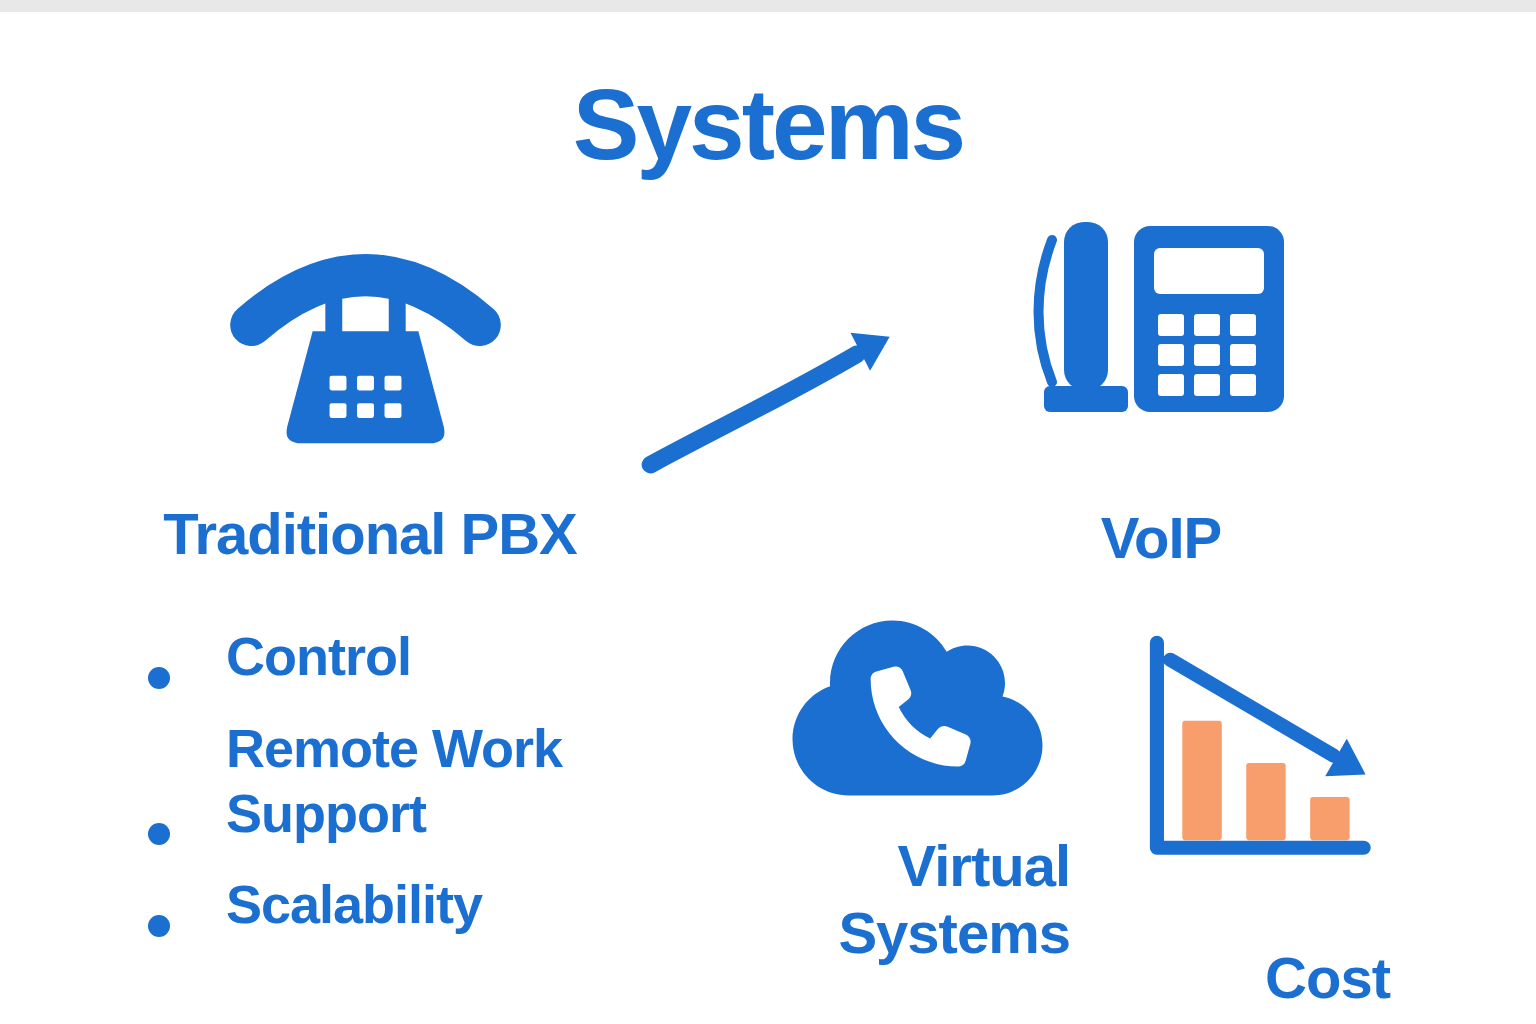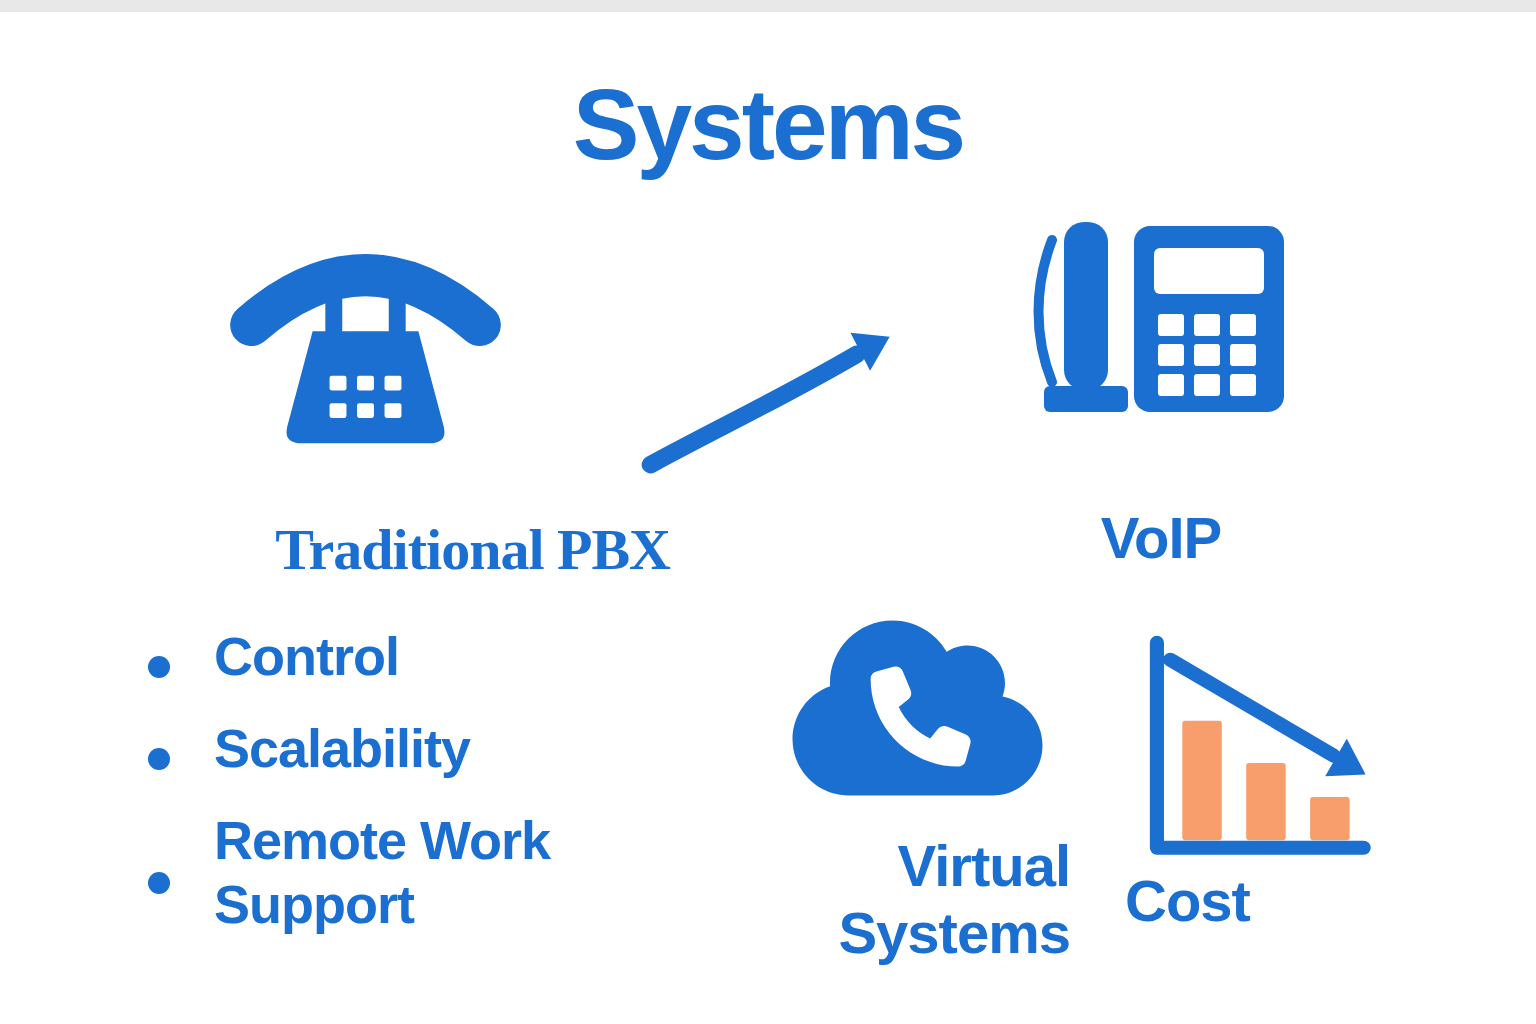--- a/index.html
+++ b/index.html
@@ -31,37 +31,37 @@
     text-align:center;
     font-size:100px;
     letter-spacing:-3px;
   }
   .icon-fill{fill:var(--blue);}
   .icon-fill-white{fill:#FFFFFF;}
   .icon-stroke{stroke:var(--blue);fill:none;}
   .bar{fill:var(--orange);}
 
   .pbx-icon{position:absolute;left:228px;top:222px;width:275px;height:222px;}
-  .pbx-label{position:absolute;left:70px;top:504px;width:600px;text-align:right;font-size:58px;font-family:Liberation Serif, serif;}
+  .pbx-label{position:absolute;left:70px;top:488px;width:600px;text-align:center;font-size:58px;}
 
   .flow-arrow{position:absolute;left:638px;top:298px;width:262px;height:165px;}
 
   .voip-icon{position:absolute;left:1030px;top:198px;width:260px;height:234px;}
   .voip-label{position:absolute;left:1011px;top:492px;width:300px;text-align:center;font-size:58px;}
 
   .bullets{position:absolute;left:148px;top:612px;width:540px;}
-  .bullet-row{display:flex;align-items:center;gap:44px;margin-bottom:27px;}
+  .bullet-row{display:flex;align-items:flex-end;gap:56px;margin-bottom:27px;}
   .dot{width:22px;height:22px;border-radius:50%;background:var(--blue);margin-top:22px;flex:none;}
   .bullet-text{font-size:54px;line-height:1.2;max-width:440px;}
 
   .cloud-icon{position:absolute;left:790px;top:596px;width:255px;height:200px;}
   .virtual-label{position:absolute;left:770px;top:820px;width:300px;text-align:right;font-size:58px;line-height:1.16;}
 
   .cost-icon{position:absolute;left:1140px;top:616px;width:235px;height:242px;}
-  .cost-label{position:absolute;left:1125px;top:855px;width:265px;text-align:left;font-size:58px;}
+  .cost-label{position:absolute;left:1125px;top:932px;width:265px;text-align:right;font-size:58px;}
 </style>
 </head>
 <body>
 
 <div class="canvas">
 
   <div class="title blue-text">Systems</div>
 
   <div class="pbx-icon">
     <svg viewBox="0 0 260 210" width="100%" height="100%">
@@ -106,25 +106,25 @@
   </div>
   <div class="voip-label blue-text">VoIP</div>
 
   <div class="bullets">
     <div class="bullet-row">
       <span class="dot"></span>
       <span class="bullet-text blue-text">Control</span>
     </div>
     <div class="bullet-row">
       <span class="dot"></span>
-      <span class="bullet-text blue-text">Scalability</span>
+      <span class="bullet-text blue-text">Remote Work Support</span>
     </div>
     <div class="bullet-row">
       <span class="dot"></span>
-      <span class="bullet-text blue-text">Remote Work Support</span>
+      <span class="bullet-text blue-text">Scalability</span>
     </div>
   </div>
 
   <div class="cloud-icon">
     <svg viewBox="0 0 640 512" width="100%" height="100%">
       <path class="icon-fill" d="M0 336c0 79.5 64.5 144 144 144l368 0c70.7 0 128-57.3 128-128c0-61.9-44-113.6-102.4-125.4c4.1-10.7 6.4-22.4 6.4-34.6c0-53-43-96-96-96c-19.7 0-38.1 6-53.3 16.2C367 64.2 315.3 32 256 32C167.6 32 96 103.6 96 192c0 2.7 .1 5.4 .2 8.1C40.2 219.8 0 273.2 0 336z"></path>
       <path class="icon-fill-white" transform="translate(200,150) scale(0.5)" d="M164.9 24.6c-7.7-18.6-28-28.5-47.4-23.2l-88 24C12.1 30.2 0 46 0 64C0 311.4 200.6 512 448 512c18 0 33.8-12.1 38.6-29.5l24-88c5.3-19.4-4.6-39.7-23.2-47.4l-96-40c-16.3-6.8-35.2-2.1-46.3 11.6L304.7 368C234.3 334.7 177.3 277.7 144 207.3L193.3 167c13.7-11.2 18.4-30 11.6-46.3l-40-96z"></path>
     </svg>
   </div>
   <div class="virtual-label blue-text">Virtual Systems</div>

